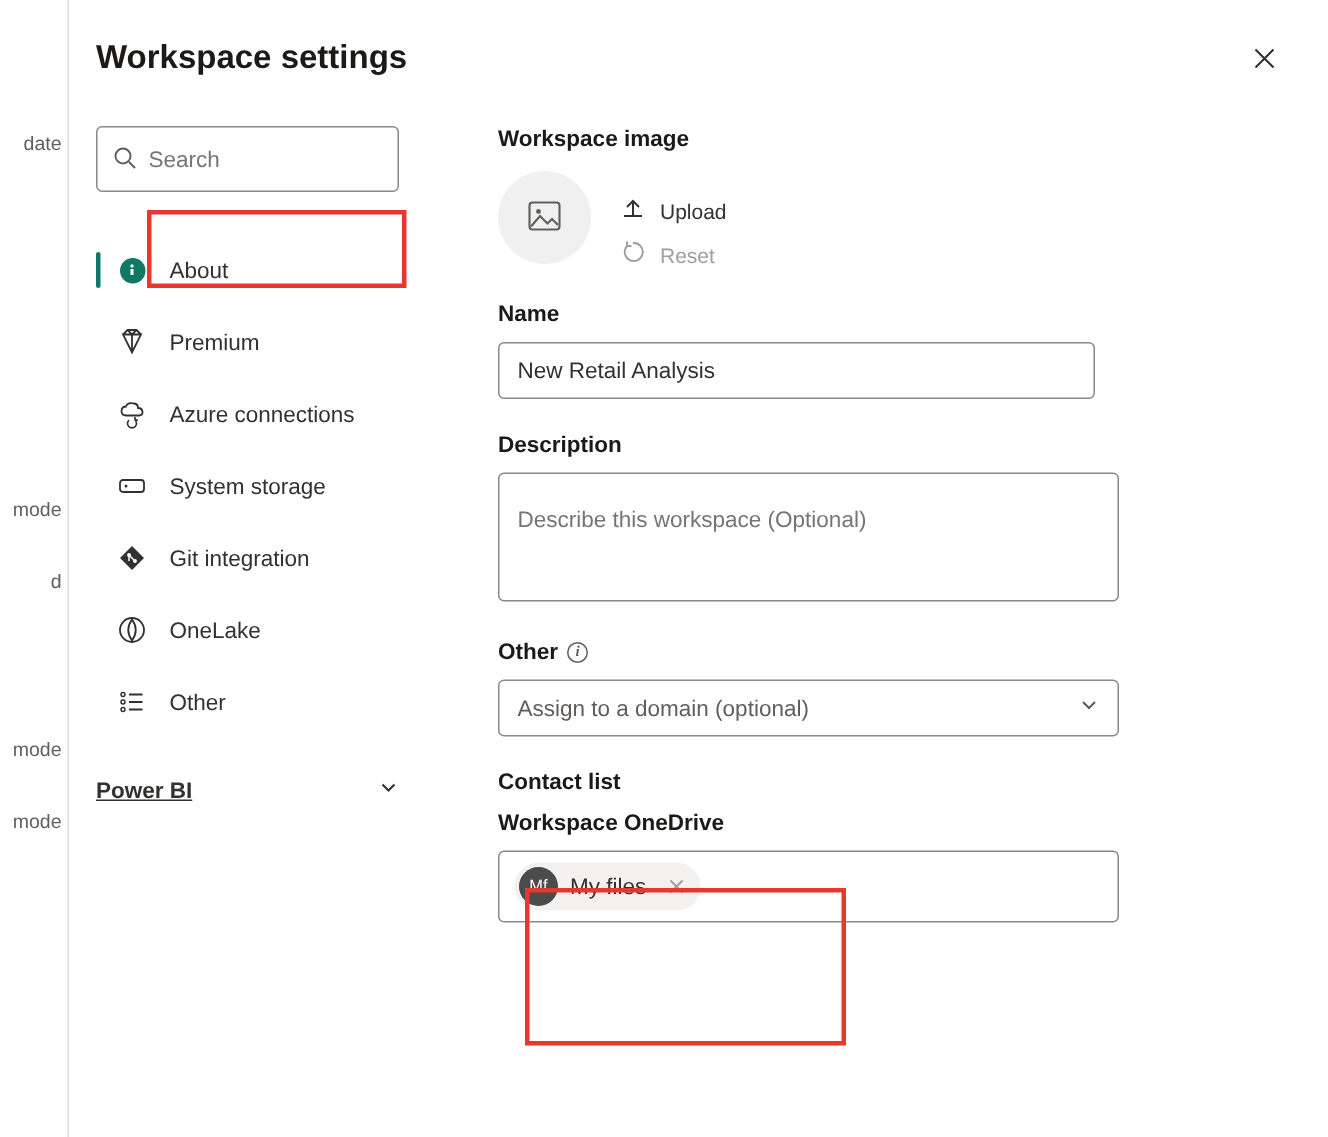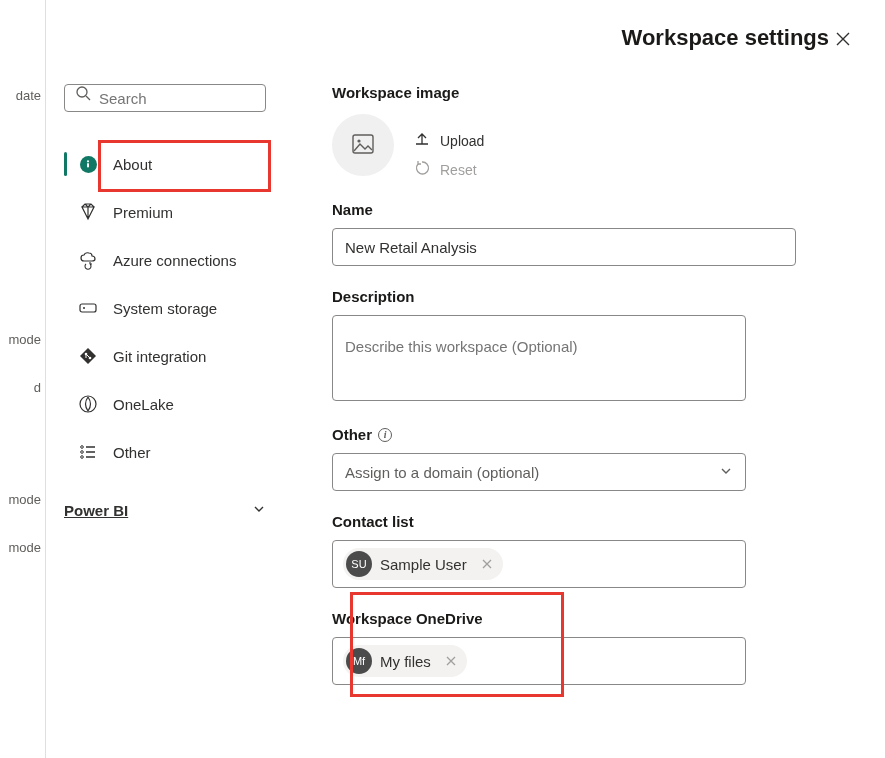--- a/index.html
+++ b/index.html
@@ -29,23 +29,24 @@
       left: 45px;
       top: 0;
       right: 0;
       bottom: 0;
       background: #fff;
       border-left: 1px solid #e1dfdd;
       padding: 25px 0 0 0;
     }
     .modal-header {
       display: flex;
-      justify-content: flex-end;
+      justify-content: space-between;
       align-items: flex-start;
       padding: 0 28px 0 18px;
+      gap: 25px;
     }
     .modal-title {
       font-size: 22px;
       font-weight: 700;
       color: #1b1a19;
     }
     .close-btn {
       background: none;
       border: none;
       cursor: pointer;
@@ -57,23 +58,24 @@
       padding: 0 18px;
       margin-top: 28px;
       gap: 66px;
     }
     .sidebar {
       width: 202px;
       flex-shrink: 0;
     }
     .search-box {
       display: flex;
+      align-items: center;
       border: 1px solid #8a8886;
       border-radius: 4px;
-      height: 28px;
+      height: 44px;
       padding: 0 10px;
       margin-bottom: 28px;
     }
     .search-box input {
       border: none;
       outline: none;
       flex: 1;
       font-size: 15px;
       margin-left: 8px;
       color: #605e5c;
@@ -146,21 +148,21 @@
       display: flex; align-items: center; justify-content: center;
       color: #605e5c;
     }
     .img-actions { display: flex; flex-direction: column; gap: 10px; margin-top: 20px; }
     .img-action {
       display: flex; align-items: center; gap: 10px;
       font-size: 14px; cursor: pointer; color: #323130;
     }
     .img-action.disabled { color: #a19f9d; cursor: default; }
     .text-input {
-      width: 464px;
+      width: 398px;
       height: 38px;
       border: 1px solid #8a8886;
       border-radius: 4px;
       padding: 0 12px;
       font-size: 15px;
       color: #323130;
       outline: none;
       margin-bottom: 22px;
     }
     .textarea-input {
@@ -391,31 +393,20 @@
       <div class="select-input">
         <span>Assign to a domain (optional)</span>
         <span>
           <svg width="14" height="14" viewBox="0 0 14 14">
               <path d="M3 5 L7 9 L11 5" stroke="#605e5c" stroke-width="1.4" fill="none"></path>
             </svg>
         </span>
       </div>
 
       <div class="form-label">Contact list</div>
-      <div class="chip-input">
-        <div class="chip">
-          <div class="chip-avatar">SU</div>
-          <span class="chip-label">Sample User</span>
-          <span class="chip-remove">
-            <svg width="10" height="10" viewBox="0 0 10 10">
-                <path d="M1 1 L9 9 M9 1 L1 9" stroke="currentColor" stroke-width="1.3"></path>
-              </svg>
-          </span>
-        </div>
-      </div>
 
       <div class="form-label">Workspace OneDrive</div>
       <div class="chip-input">
         <div class="chip">
           <div class="chip-avatar">Mf</div>
           <span class="chip-label">My files</span>
           <span class="chip-remove">
             <svg width="10" height="10" viewBox="0 0 10 10">
                 <path d="M1 1 L9 9 M9 1 L1 9" stroke="currentColor" stroke-width="1.3"></path>
               </svg>

